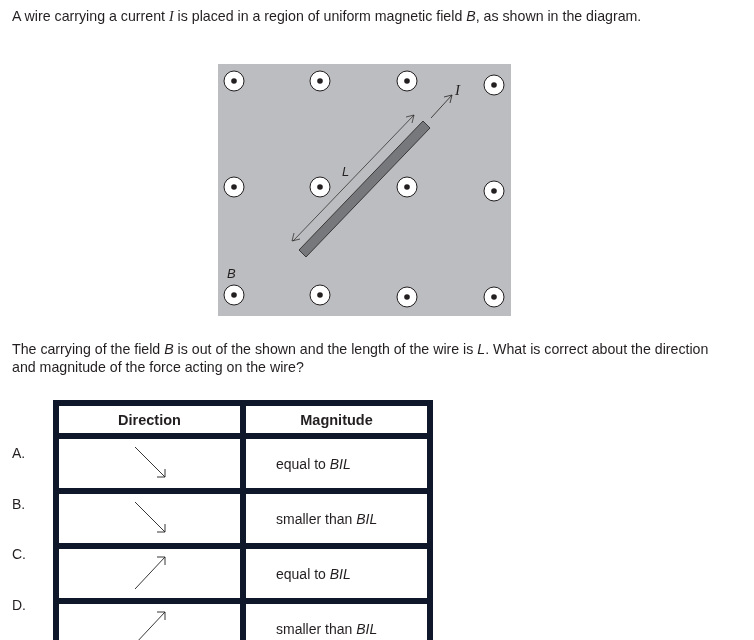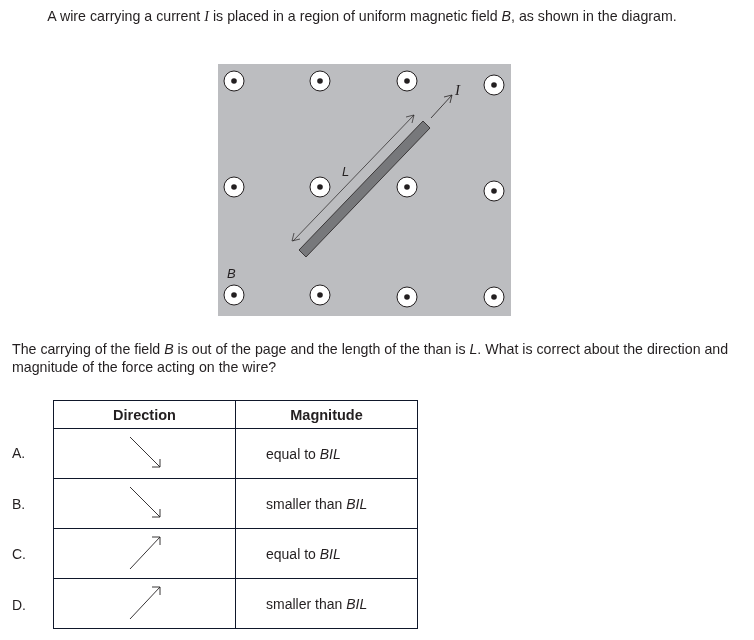--- a/index.html
+++ b/index.html
@@ -1,25 +1,25 @@
 <!DOCTYPE html>
 <html><head>
   <meta charset="utf-8">
   <style>
     html, body { margin: 0; padding: 0; background: #ffffff; }
     body { width: 754px; height: 640px; position: relative; overflow: hidden;
            font-family: "Liberation Sans", sans-serif; color: #231f20; }
     .para { position: absolute; left: 12px; font-size: 14.2px; line-height: 18px; margin: 0; }
-    #p1 { top: 7px; width: 700px; text-align: center; }
+    #p1 { top: 7px; width: 700px; }
     #p2 { top: 340px; width: 720px; }
     i.var { font-style: italic; }
     #diagram { position: absolute; left: 218px; top: 64px; width: 293px; height: 252px; }
     table.opts { position: absolute; left: 53px; top: 400px; border-collapse: collapse;
                  font-size: 14px; }
-    table.opts td, table.opts th { border: 1px solid #0f172a; padding: 0; }
+    table.opts td, table.opts th { border: 6px solid #0f172a; padding: 0; }
     table.opts th { height: 27px; font-weight: bold; font-size: 14.5px; text-align: center; }
     table.opts td { height: 49px; }
     .col-dir { width: 181px; }
     .col-mag { width: 181px; }
     td.mag { padding-left: 30px !important; box-sizing: border-box; }
     .letter { position: absolute; left: 12px; font-size: 14px; }
     .dir-cell { text-align: center; }
   </style>
 </head>
 <body>
@@ -85,21 +85,21 @@
   <polyline points="226,33 234,31 232,39" fill="none" stroke="#231f20" stroke-width="0.8"></polyline>
   <text x="237" y="31" font-family="Liberation Serif, serif" font-style="italic" font-size="15" fill="#231f20">I</text>
 
   <line x1="75" y1="177" x2="196" y2="51" stroke="#231f20" stroke-width="0.7"></line>
   <polyline points="188,53 196,51 194,59" fill="none" stroke="#231f20" stroke-width="0.7"></polyline>
   <polyline points="76,169 74,177 82,175" fill="none" stroke="#231f20" stroke-width="0.7"></polyline>
   <text x="124" y="112" font-family="Liberation Sans, sans-serif" font-style="italic" font-size="13" fill="#231f20">L</text>
   <text x="9" y="214" font-family="Liberation Sans, sans-serif" font-style="italic" font-size="13" fill="#231f20">B</text>
 </svg>
 
-<p class="para" id="p2"><span>The carrying of the field </span><i class="var">B</i><span> is out of the page and the length of the than is </span><i class="var">L</i><span>.  What is correct about the direction and magnitude of the force acting on the wire?</span></p>
+<p class="para" id="p2"><span>The carrying of the field </span><i class="var">B</i><span> is out of the shown and the length of the wire is </span><i class="var">L</i><span>.  What is correct about the direction and magnitude of the force acting on the wire?</span></p>
 
 <table class="opts">
   <thead>
     <tr>
       <th class="col-dir">Direction</th>
       <th class="col-mag">Magnitude</th>
     </tr>
   </thead>
   <tbody id="rows">
       <tr>

